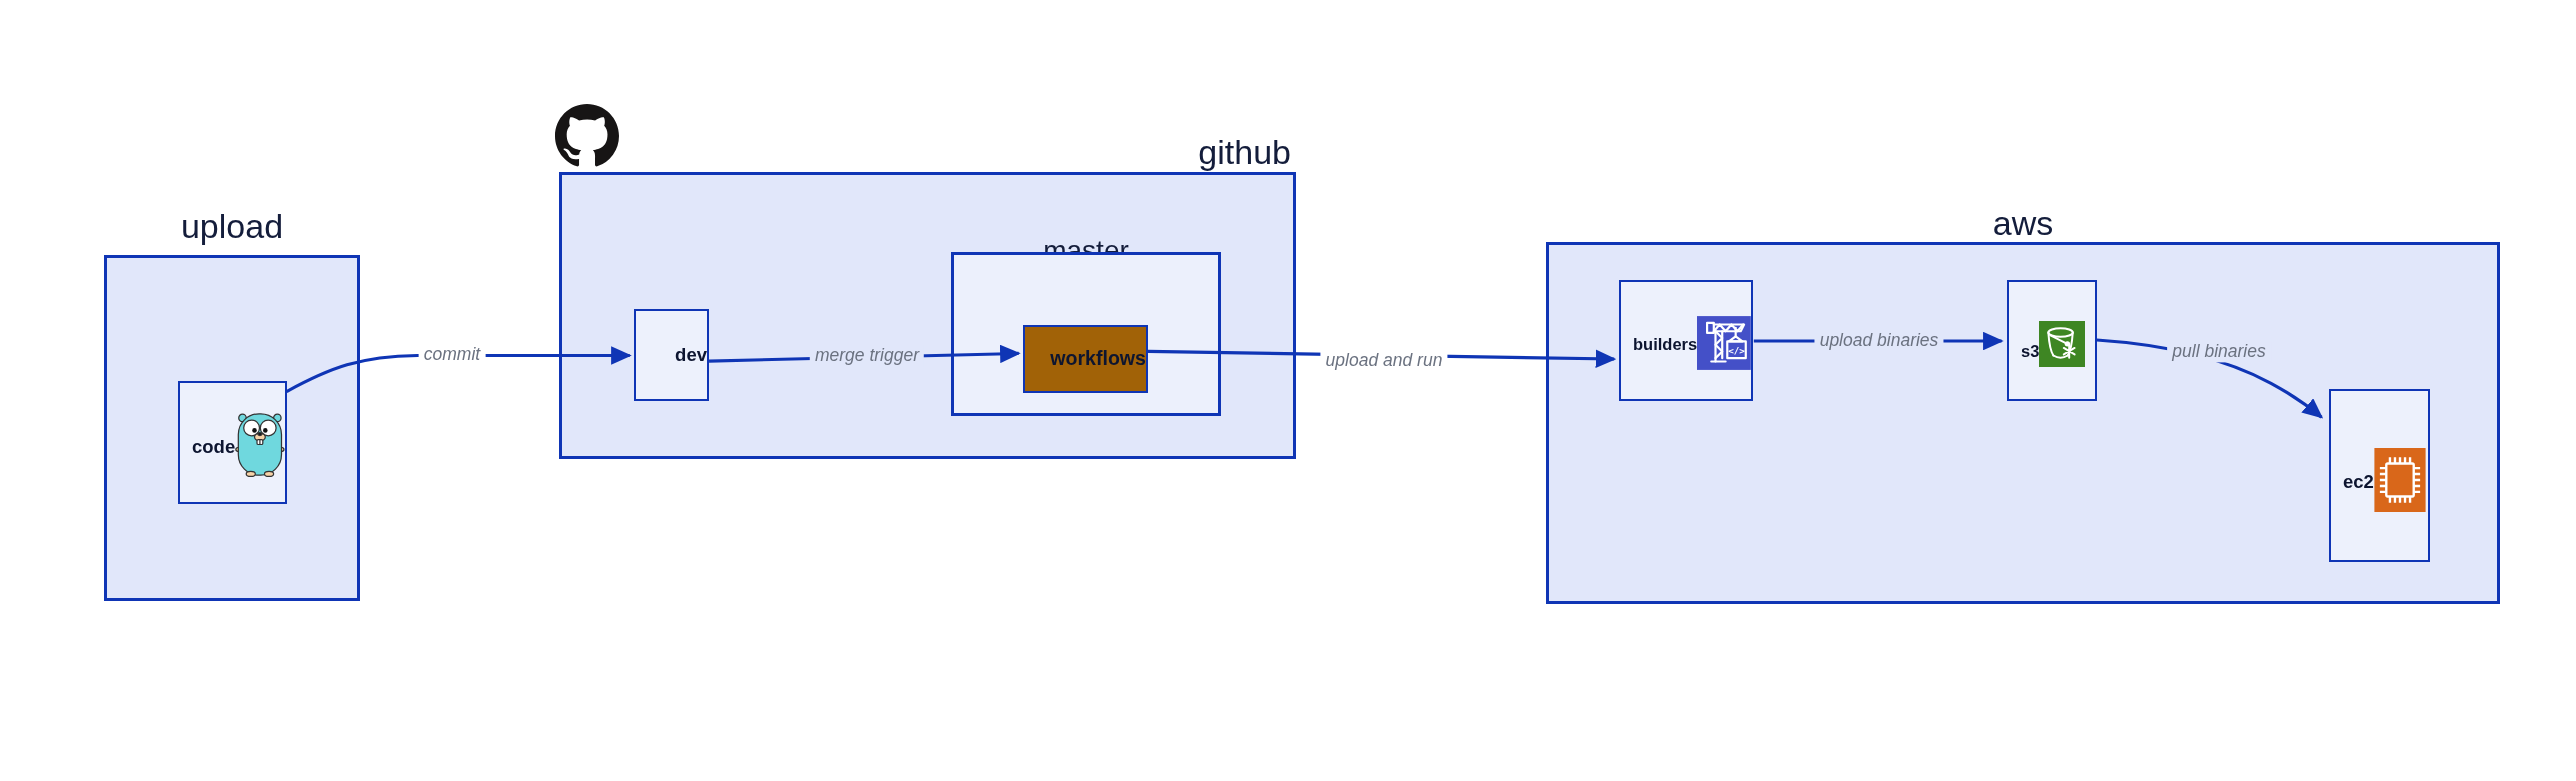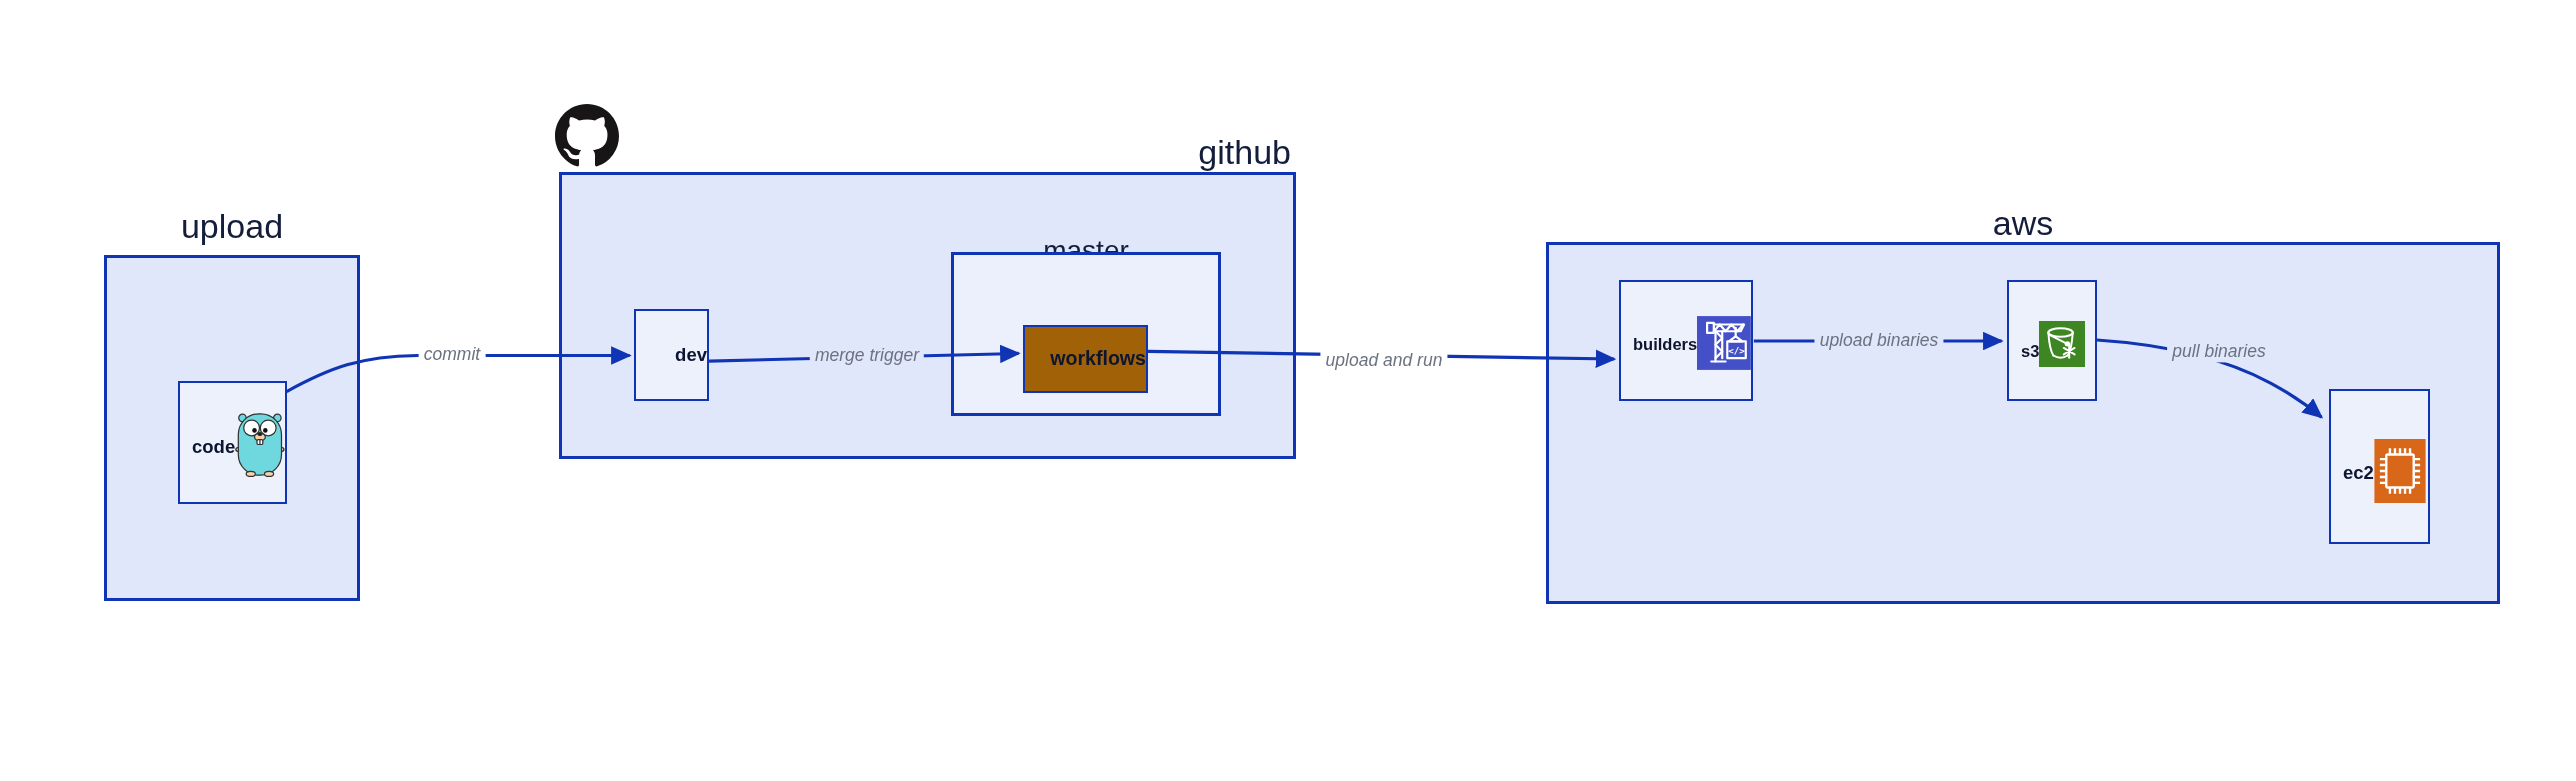--- a/index.html
+++ b/index.html
@@ -129,21 +129,21 @@
         <path d="M13 16 C14 30 16 42 20 48"></path>
         <path d="M47 16 C46 30 44 42 40 48"></path>
         <path d="M20 48 Q30 54 40 48"></path>
         <path d="M16 20 L38 31"></path>
         <circle cx="39.5" cy="31.8" r="2.4" fill="#ffffff"></circle>
         <path d="M42 33 V51 M34.5 37.5 L49.5 46.5 M49.5 37.5 L34.5 46.5"></path>
       </g>
     </svg>
   </div>
 
-  <div class="node" style="left:2329px;top:389px;width:101px;height:155px;">
+  <div class="node" style="left:2329px;top:389px;width:101px;height:173px;">
     <div class="node-label" style="margin-top:14.4px;">ec2</div>
     <svg class="icon-tile" width="52" height="64" viewBox="0 0 56 70" style="margin-top:9.3px;">
       <rect x="0" y="0" width="56" height="70" fill="#d9671a"></rect>
       <g stroke="#ffffff" stroke-width="2.6" fill="none">
         <rect x="13" y="17" width="30" height="36" rx="1.5"></rect>
         <path d="M17 10 V17 M22.5 10 V17 M28 10 V17 M33.5 10 V17 M39 10 V17"></path>
         <path d="M17 53 V60 M22.5 53 V60 M28 53 V60 M33.5 53 V60 M39 53 V60"></path>
         <path d="M6 22 H13 M6 28.5 H13 M6 35 H13 M6 41.5 H13 M6 48 H13"></path>
         <path d="M43 22 H50 M43 28.5 H50 M43 35 H50 M43 41.5 H50 M43 48 H50"></path>
       </g>

